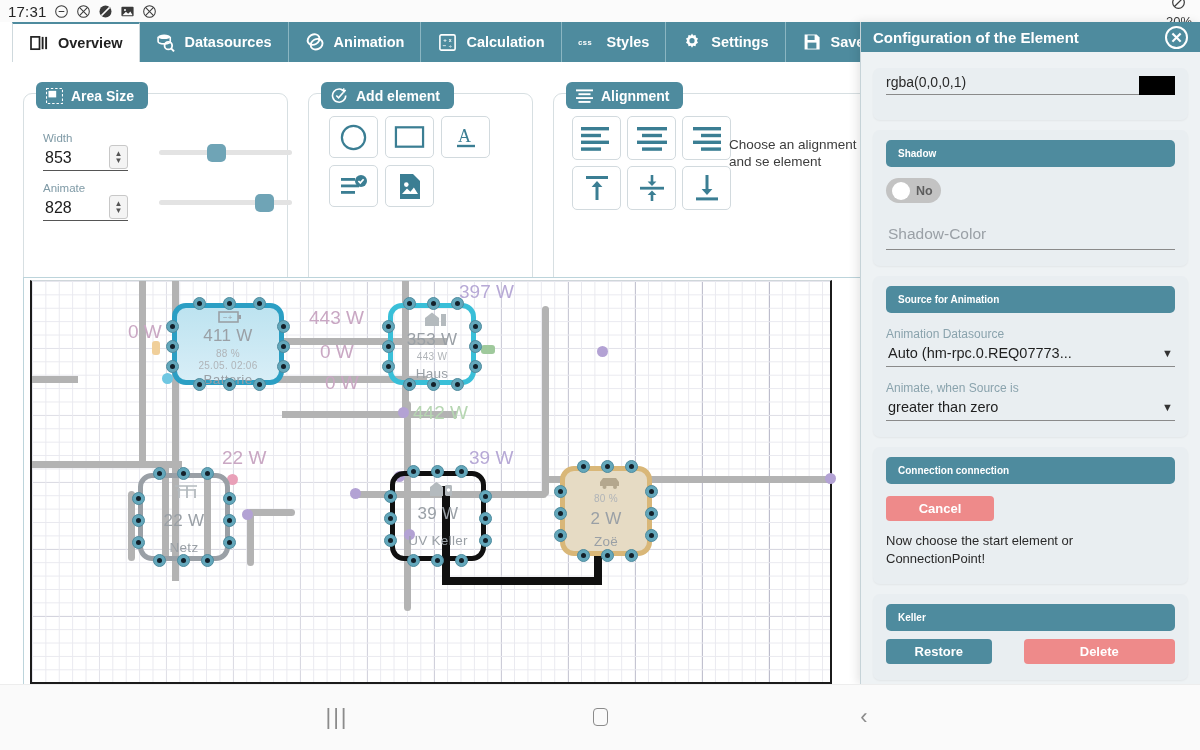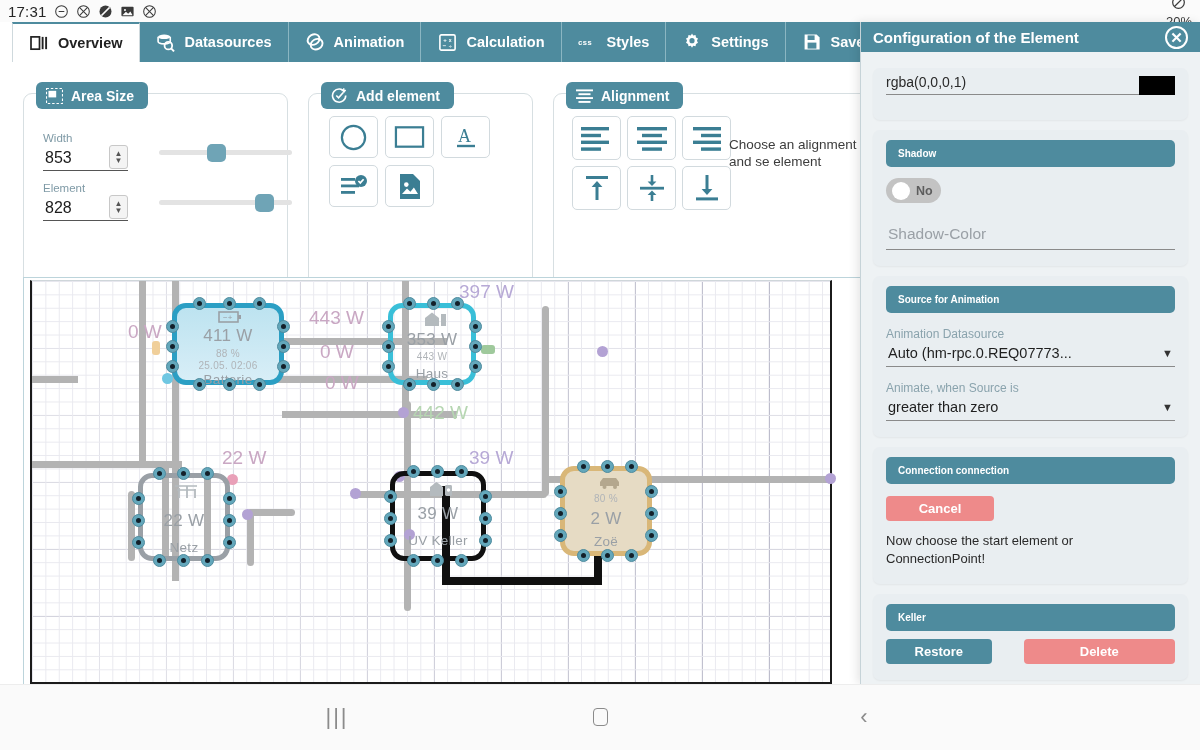--- a/index.html
+++ b/index.html
@@ -354,21 +354,21 @@
               <span>▼</span>
             </div>
         </div>
       </div>
       <div class="slider" style="left:135px; top:48px;">
         <div class="track"></div>
         <div class="thumb" style="left:48px;"></div>
       </div>
 
       <div class="field" style="left:19px; top:88px;">
-        <div class="field-label">Element</div>
+        <div class="field-label">Animate</div>
         <div class="field-row">
           <input class="field-input" value="828" style="">
           <div class="spinner">
               <span>▲</span>
               <span>▼</span>
             </div>
         </div>
       </div>
       <div class="slider" style="left:135px; top:98px;">
         <div class="track"></div>

